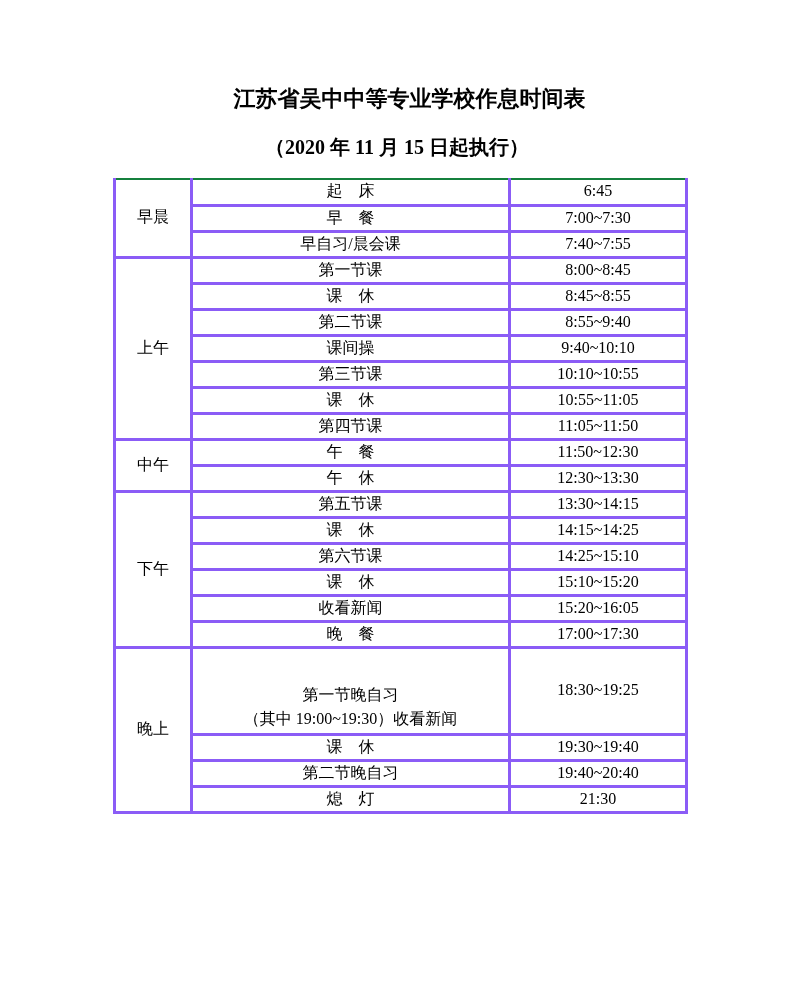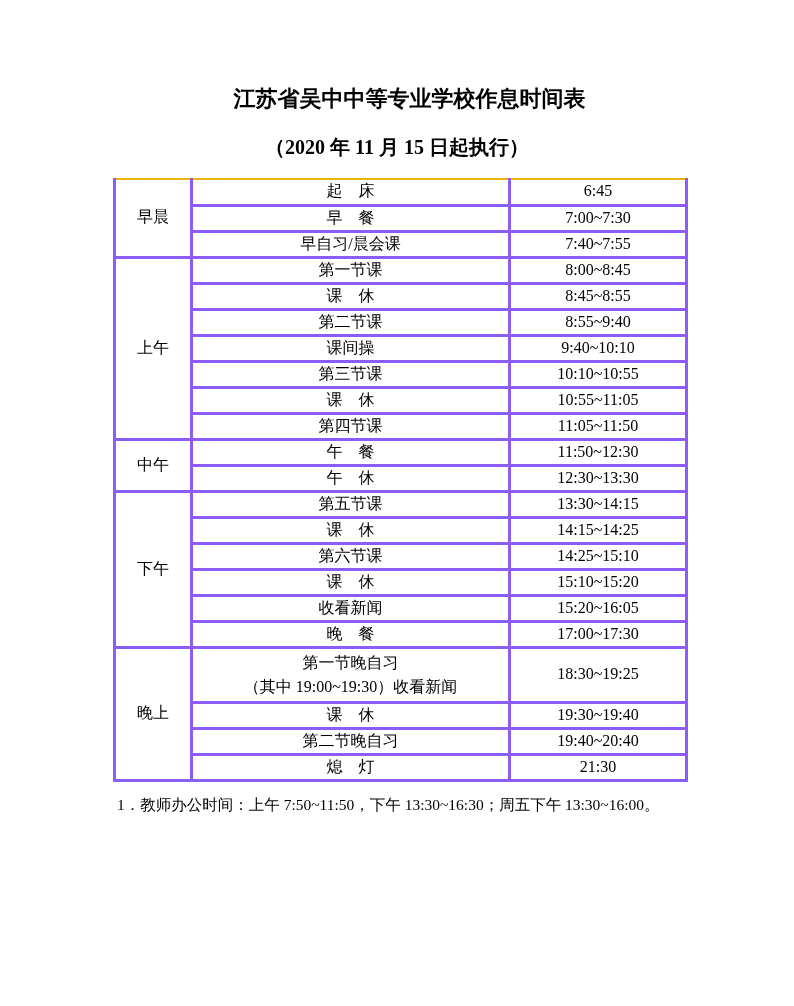--- a/index.html
+++ b/index.html
@@ -35,25 +35,25 @@
   table.schedule td {
     border: 3px solid #8b5cf6;
     text-align: center;
     vertical-align: middle;
     font-size: 16px;
     height: 26px;
     padding: 0;
     line-height: 1.3;
   }
   table.schedule tr.sec-start > td {
-    border-top: 2px solid #eab308;
+    border-top: 2px solid #15803d;
   }
   td.period { font-size: 16px; }
   td.activity .line { line-height: 24px; }
-  td.activity .two-line-wrap { padding: 2px 0; }
+  td.activity .two-line-wrap { padding: 2px 0; margin-top: 32px; }
   .notes {
     margin: 10px 0 0 117px;
     font-size: 15.5px;
     line-height: 26px;
     white-space: nowrap;
   }
 </style>
 </head>
 <body>
 
@@ -167,14 +167,13 @@
       <td class="time">19:40~20:40</td>
     </tr>
     <tr>
       <td class="activity">熄　灯</td>
       <td class="time">21:30</td>
     </tr>
   </tbody>
 </table>
 
 <div class="notes">
-  <div>1．教师办公时间：上午 7:50~11:50，下午 13:30~16:30；周五下午 13:30~16:00。</div>
 </div>
 
 </body></html>

